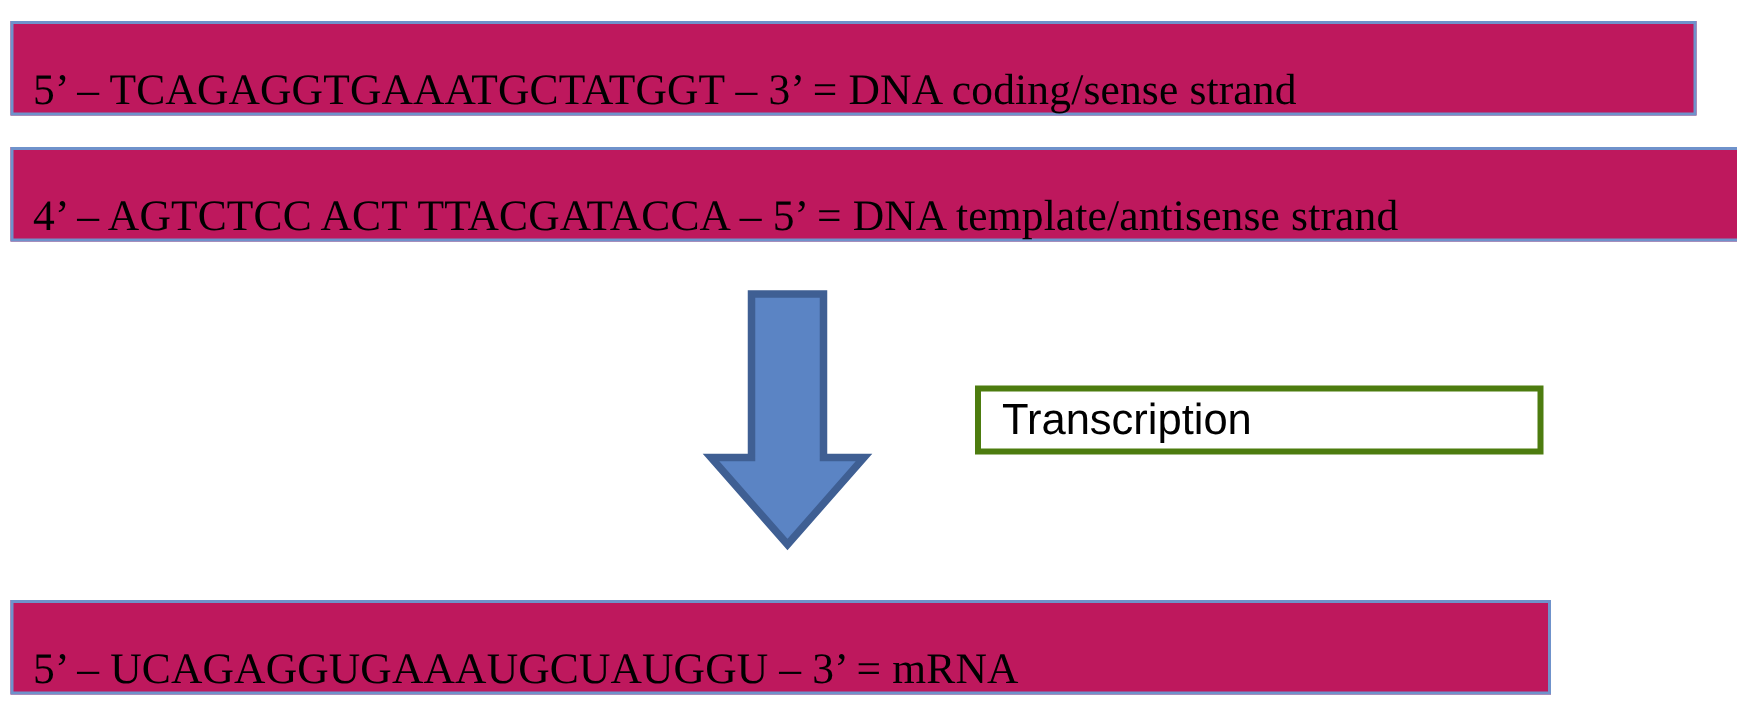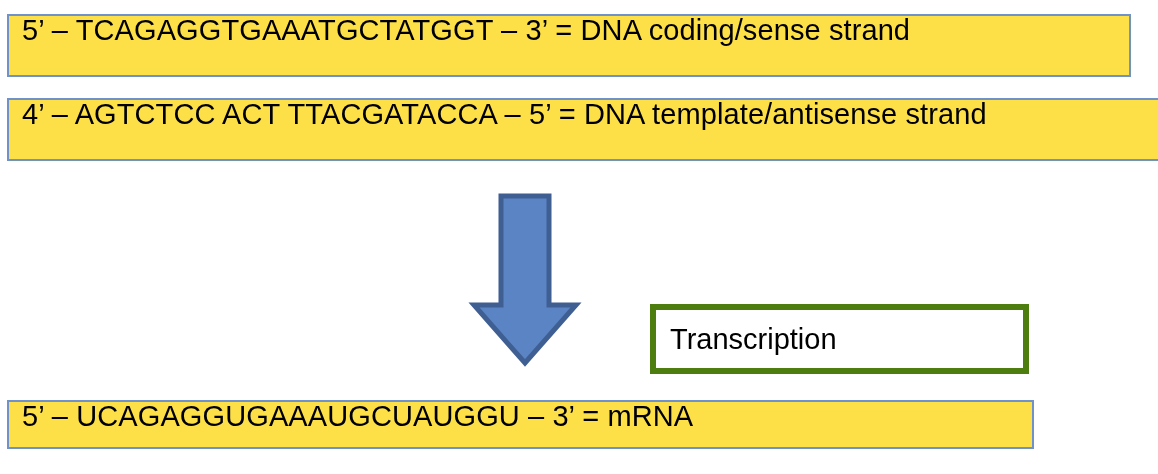--- a/index.html
+++ b/index.html
@@ -17,24 +17,25 @@
   .stage {
     position: absolute;
     left: 0;
     top: 0;
     width: 1158px;
     height: 474px;
   }
   .seq-box {
     position: absolute;
     box-sizing: border-box;
-    background: #fde047;
+    background: #be185d;
     border: 2px solid #6f92cb;
     display: flex;
-    align-items: flex-start;
+    align-items: flex-end;
+    font-family: Liberation Serif, serif;
   }
   .seq-text {
     font-size: 29px;
     line-height: 1;
     color: #000000;
     white-space: pre;
     padding-left: 13px;
     letter-spacing: 0.1px;
   }
   #box-coding {
@@ -46,34 +47,33 @@
   #box-template {
     left: 7px;
     top: 98px;
     width: 1172px;
     height: 63px;
   }
   #box-mrna {
     left: 7px;
     top: 400px;
     width: 1027px;
-    height: 49px;
+    height: 63px;
   }
   #box-transcription {
     position: absolute;
     box-sizing: border-box;
     left: 650px;
     top: 257px;
     width: 379px;
-    height: 70px;
+    height: 46px;
     background: #ffffff;
-    border: 6px solid #4d7c0f;
+    border: 4px solid #4d7c0f;
     display: flex;
     align-items: center;
-    margin-top: 47px;
   }
   .label-text {
     font-size: 29px;
     line-height: 1;
     color: #000000;
     white-space: pre;
     padding-left: 14px;
   }
   #arrow-transcription {
     position: absolute;

